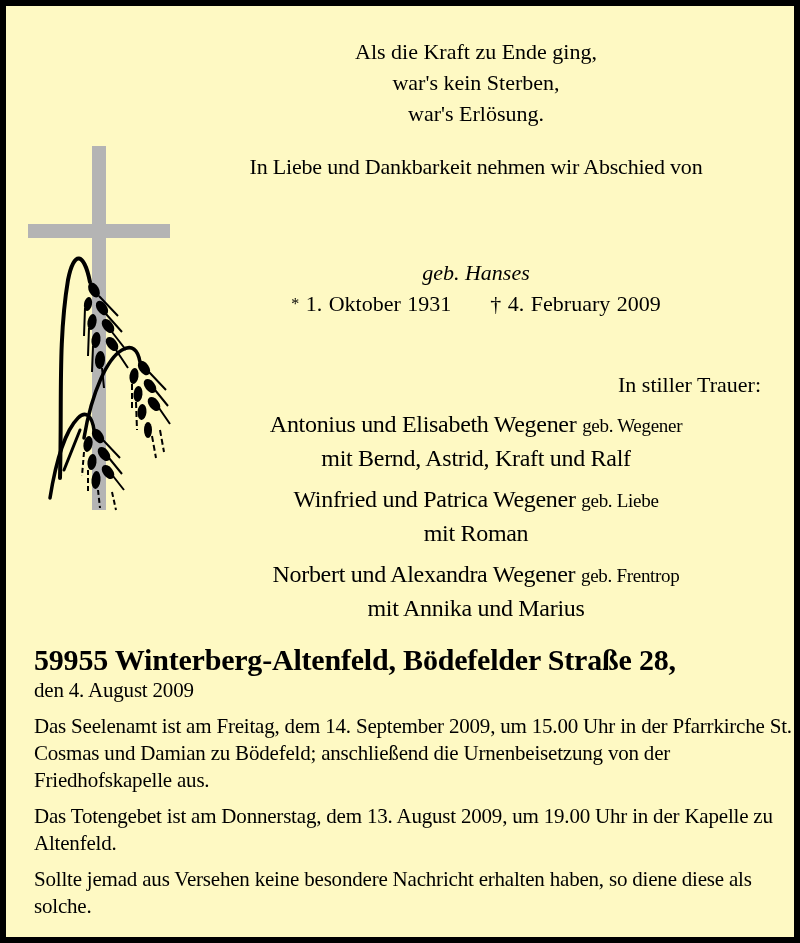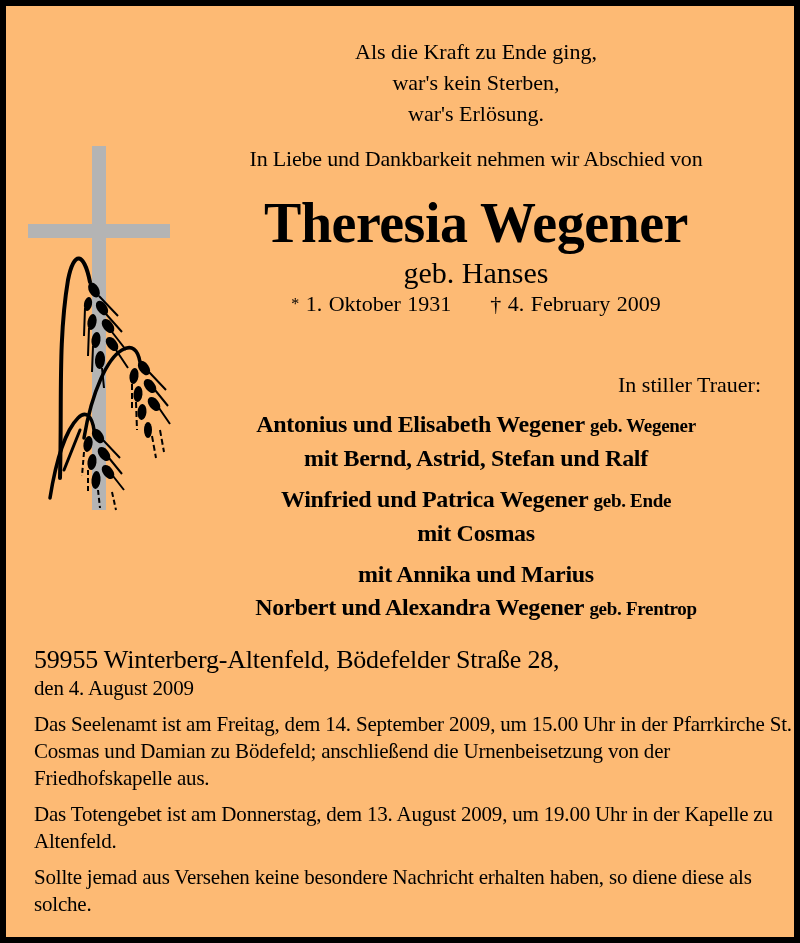--- a/index.html
+++ b/index.html
@@ -15,75 +15,76 @@
       font-family: "Liberation Serif", "DejaVu Serif", serif;
       color: #000;
     }
     .frame {
       position: absolute;
       left: 0; top: 0;
       width: 800px;
       height: 943px;
       box-sizing: border-box;
       border: 6px solid #000;
-      background: #fdba74;
+      background: #fef9c3;
     }
     .cross-art {
       position: absolute;
       left: 16px;
       top: 134px;
       width: 160px;
       height: 376px;
     }
     .center-col {
       position: absolute;
       left: 185px;
       width: 570px;
       text-align: center;
     }
     .poem {
       top: 30px;
       font-size: 22px;
       line-height: 31px;
     }
     .intro {
-      top: 138px;
+      top: 146px;
       font-size: 22px;
       line-height: 30px;
       letter-spacing: -0.2px;
     }
     .deceased-name {
       top: 182px;
       font-size: 56px;
       line-height: 70px;
       font-weight: bold;
       letter-spacing: -0.5px;
     }
     .birth-name {
       top: 252px;
-      font-size: 30px;
-      line-height: 30px;
+      font-size: 22px;
+      line-height: 30px;
+      font-style: italic;
     }
     .dates {
       top: 283px;
       font-size: 22px;
       line-height: 30px;
       word-spacing: 1px;
     }
     .dates .gap { display: inline-block; width: 26px; }
     .dates .sym { font-size: 16px; position: relative; top: -2px; }
     .mourn-heading {
       top: 364px;
       font-size: 22px;
       line-height: 30px;
       text-align: right;
     }
     .mourners {
       top: 402px;
-      font-weight: bold;
+      font-weight: normal;
       letter-spacing: -0.3px;
     }
     .family {
       margin-bottom: 8px;
     }
     .family .line {
       font-size: 24px;
       line-height: 33px;
       white-space: nowrap;
     }
@@ -93,22 +94,22 @@
     .bottom {
       position: absolute;
       left: 28px;
       top: 640px;
       width: 760px;
       font-size: 21px;
       line-height: 27px;
       letter-spacing: -0.2px;
     }
     .bottom .addr {
-      font-weight: normal;
-      font-size: 26px;
+      font-weight: bold;
+      font-size: 30px;
       margin-top: 29px;
     }
     .bottom p {
       margin: 0 0 9px 0;
     }
   </style>
 </head>
 <body>
 
 <div class="frame">
@@ -164,55 +165,54 @@
   </svg>
 
   <div class="center-col poem">
     <div>Als die Kraft zu Ende ging,</div>
     <div>war's kein Sterben,</div>
     <div>war's Erlösung.</div>
   </div>
 
   <div class="center-col intro">In Liebe und Dankbarkeit nehmen wir Abschied von</div>
 
-  <div class="center-col deceased-name">Theresia Wegener</div>
 
   <div class="center-col birth-name">geb. Hanses</div>
 
   <div class="center-col dates">
     <span class="sym">*</span>
     <span>1. Oktober 1931</span>
     <span class="gap"></span>
     <span>†</span>
     <span>4. February 2009</span>
   </div>
 
   <div class="center-col mourn-heading">In stiller Trauer:</div>
 
   <div class="center-col mourners">
     <div class="family">
       <div class="line">
         <span>Antonius und Elisabeth Wegener</span>
         <span class="nee">geb. Wegener</span>
       </div>
-      <div class="line">mit Bernd, Astrid, Stefan und Ralf</div>
+      <div class="line">mit Bernd, Astrid, Kraft und Ralf</div>
     </div>
     <div class="family">
       <div class="line">
         <span>Winfried und Patrica Wegener</span>
-        <span class="nee">geb. Ende</span>
+        <span class="nee">geb. Liebe</span>
       </div>
-      <div class="line">mit Cosmas</div>
+      <div class="line">mit Roman</div>
     </div>
     <div class="family">
-      <div class="line">mit Annika und Marius</div>
       <div class="line">
         <span>Norbert und Alexandra Wegener</span>
         <span class="nee">geb. Frentrop</span>
       </div>
+      <div class="line">mit Annika und Marius</div>
     </div>
   </div>
 
   <div class="bottom">
     <p>
       <span class="addr">59955 Winterberg-Altenfeld, Bödefelder Straße 28,</span><br>
       <span>den 4. August 2009</span>
     </p>
     <p>Das Seelenamt ist am Freitag, dem 14. September 2009, um 15.00 Uhr in der Pfarrkirche St. Cosmas und Damian zu Bödefeld; anschließend die Urnenbeisetzung von der Friedhofskapelle aus.</p>
     <p>Das Totengebet ist am Donnerstag, dem 13. August 2009, um 19.00 Uhr in der Kapelle zu Altenfeld.</p>

